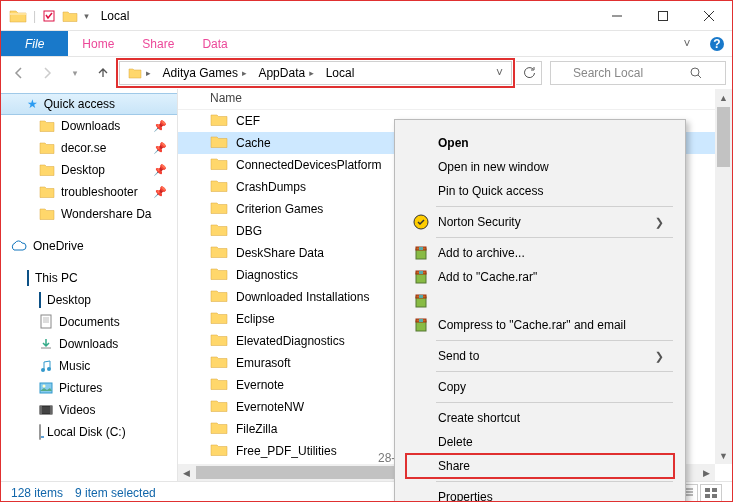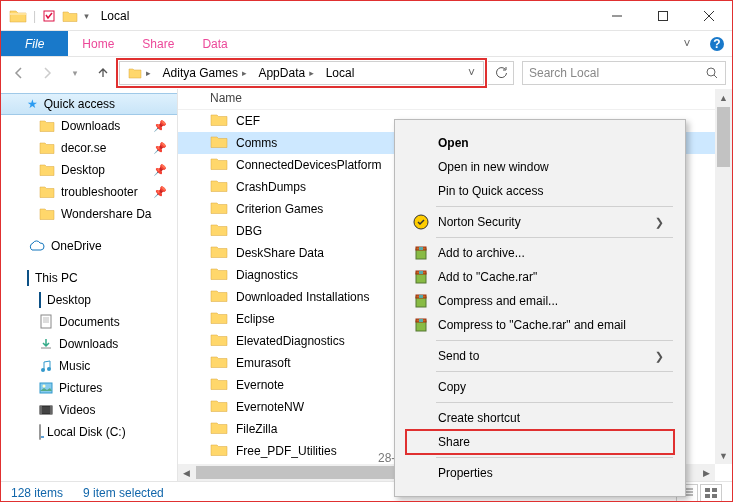--- a/index.html
+++ b/index.html
@@ -19,21 +19,21 @@
 .ribbon .help { color: #1979ca; }
 
 .navrow { height: 32px; display: flex; align-items: center; padding: 4px 6px; gap: 4px; }
 .navbtn { width: 24px; height: 24px; display: flex; align-items: center; justify-content: center; color: #999; }
 .navbtn.enabled { color: #333; }
 .addressbar { flex: 1; border: 1px solid #d0d0d0; height: 24px; display: flex; align-items: center; padding: 0 2px; position: relative; outline: 2px solid #e03030; outline-offset: 1px; }
 .addressbar .crumb { padding: 0 6px; display: flex; align-items: center; gap: 4px; height: 22px; }
 .addressbar .crumb .chev { color: #666; font-size: 9px; }
 .addressbar .history { margin-left: auto; padding: 0 6px; color: #666; }
 .refresh { width: 26px; height: 24px; display: flex; align-items: center; justify-content: center; border: 1px solid #d0d0d0; border-left: none; }
-.searchbox { width: 204px; height: 24px; border: 1px solid #d0d0d0; display: flex; align-items: center; padding: 0 6px; color: #888; margin-left: 4px; }
+.searchbox { width: 176px; height: 24px; border: 1px solid #d0d0d0; display: flex; align-items: center; padding: 0 22px; color: #888; margin-left: 4px; }
 .searchbox .magn { margin-left: auto; color: #666; }
 
 .body { display: flex; height: 392px; }
 
 .navpane { width: 177px; border-right: 1px solid #e5e5e5; overflow: hidden; padding-top: 4px; }
 .navitem { display: flex; align-items: center; gap: 6px; padding: 3px 0 3px 26px; height: 22px; white-space: nowrap; }
 .navitem.lvl1 { padding-left: 38px; }
 .navitem .pin { margin-left: auto; margin-right: 10px; color: #555; font-size: 11px; }
 .navitem.qa { background: linear-gradient(#dff1fd,#c9e5f8); border: 1px solid #9fc9e8; border-left: none; border-right: none; }
 .star { color: #2b9bf1; }
@@ -49,21 +49,21 @@
 .folder-svg { fill: #ffd76b; stroke: #d9a63f; stroke-width: .5; }
 
 .scrollbar-v { position: absolute; right: 0; top: 0; bottom: 17px; width: 17px; background: #f0f0f0; }
 .scrollbar-v .thumb { position: absolute; left: 2px; right: 2px; top: 18px; height: 60px; background: #c2c2c2; }
 .scrollbar-v .arrow { position: absolute; left: 0; right: 0; height: 17px; display: flex; align-items: center; justify-content: center; color: #666; font-size: 9px; }
 .scrollbar-h { position: absolute; left: 0; right: 17px; bottom: 0; height: 17px; background: #f0f0f0; display: flex; align-items: center; }
 .scrollbar-h .thumb { position: absolute; top: 2px; bottom: 2px; left: 18px; width: 280px; background: #c2c2c2; }
 .scrollbar-h .arrow { width: 17px; height: 17px; display: flex; align-items: center; justify-content: center; color: #666; font-size: 9px; }
 .scrollbar-h .arrow.right { position: absolute; right: 0; }
 
-.statusbar { height: 22px; border-top: 1px solid #e5e5e5; display: flex; align-items: center; padding: 0 10px; gap: 20px; color: #1166aa; font-size: 12px; }
+.statusbar { height: 22px; border-top: 1px solid #e5e5e5; display: flex; align-items: center; padding: 0 10px; gap: 12px; color: #1166aa; font-size: 12px; }
 .statusbar .viewbtns { margin-left: auto; display: flex; gap: 2px; }
 .statusbar .viewbtn { width: 22px; height: 18px; border: 1px solid #ccc; display: flex; align-items: center; justify-content: center; }
 
 .ctxmenu { position: absolute; left: 393px; top: 78px; width: 292px; background: #f2f2f2; border: 1px solid #bababa; box-shadow: 3px 3px 6px rgba(0,0,0,.25); padding: 11px; z-index: 100; margin-top: 40px; }
 .ctxitem { display: flex; align-items: center; height: 24px; padding: 0 30px 0 32px; position: relative; }
 .ctxitem.bold { font-weight: 600; }
 .ctxitem .micon { position: absolute; left: 6px; width: 18px; height: 18px; display: flex; align-items: center; justify-content: center; }
 .ctxitem .subarrow { position: absolute; right: 10px; font-size: 11px; color: #555; }
 .ctxsep { height: 1px; background: #d0d0d0; margin: 3px 1px 3px 30px; }
 .ctxitem.hl { outline: 2px solid #e03030; outline-offset: -1px; }
@@ -235,21 +235,21 @@
     <div class="navitem lvl1">
         <span class="ficon">
           <svg width="16" height="14">
             <path class="folder-svg" d="M1 2h5l1.5 1.5H15v9H1z"></path>
           </svg>
         </span>
         <span>Wondershare Da</span>
       </div>
 
     <div style="height:10px"></div>
-    <div class="navitem" style="padding-left:26px">
+    <div class="navitem" style="padding-left:8px">
         <span>
           <svg width="18" height="12">
             <path d="M5 10a4 4 0 0 1 1-7 4 4 0 0 1 7 0 3 3 0 0 1 1 7z" fill="#fff" stroke="#1074bc"></path>
           </svg>
         </span>
         <span>OneDrive</span>
       </div>
 
     <div style="height:10px"></div>
     <div class="navitem" style="padding-left:26px">
@@ -326,21 +326,21 @@
             </svg>
           </span>
           <span>CEF</span>
         </div>
         <div class="filerow selected">
           <span class="ficon">
             <svg width="18" height="14" viewBox="0 0 18 14">
               <path class="folder-svg" d="M1 2h6l1.5 1.5H17v9H1z"></path>
             </svg>
           </span>
-          <span>Comms</span>
+          <span>Cache</span>
         </div>
         <div class="filerow">
           <span class="ficon">
             <svg width="18" height="14" viewBox="0 0 18 14">
               <path class="folder-svg" d="M1 2h6l1.5 1.5H17v9H1z"></path>
             </svg>
           </span>
           <span>ConnectedDevicesPlatform</span>
         </div>
         <div class="filerow">
@@ -528,21 +528,20 @@
       <span>Add to "Cache.rar"</span>
     </div>
   <div class="ctxitem">
       <span class="micon">
         <svg width="14" height="16">
           <rect x="2" y="4" width="10" height="10" fill="#8b4" stroke="#573"></rect>
           <rect x="2" y="2" width="10" height="3" fill="#c62" stroke="#931"></rect>
           <rect x="5" y="2" width="4" height="3" fill="#5aa"></rect>
         </svg>
       </span>
-      <span>Compress and email...</span>
     </div>
   <div class="ctxitem">
       <span class="micon">
         <svg width="14" height="16">
           <rect x="2" y="4" width="10" height="10" fill="#8b4" stroke="#573"></rect>
           <rect x="2" y="2" width="10" height="3" fill="#c62" stroke="#931"></rect>
           <rect x="5" y="2" width="4" height="3" fill="#5aa"></rect>
         </svg>
       </span>
       <span>Compress to "Cache.rar" and email</span>
@@ -553,20 +552,23 @@
       <span class="subarrow">❯</span>
     </div>
   <div class="ctxsep"></div>
   <div class="ctxitem">
       <span>Copy</span>
     </div>
   <div class="ctxsep"></div>
   <div class="ctxitem">
       <span>Create shortcut</span>
     </div>
+  <div class="ctxitem">
+      <span>Delete</span>
+    </div>
   <div class="ctxitem hl">
       <span>Share</span>
     </div>
   <div class="ctxsep"></div>
   <div class="ctxitem">
       <span>Properties</span>
     </div>
 </div>
 
 </body></html>

